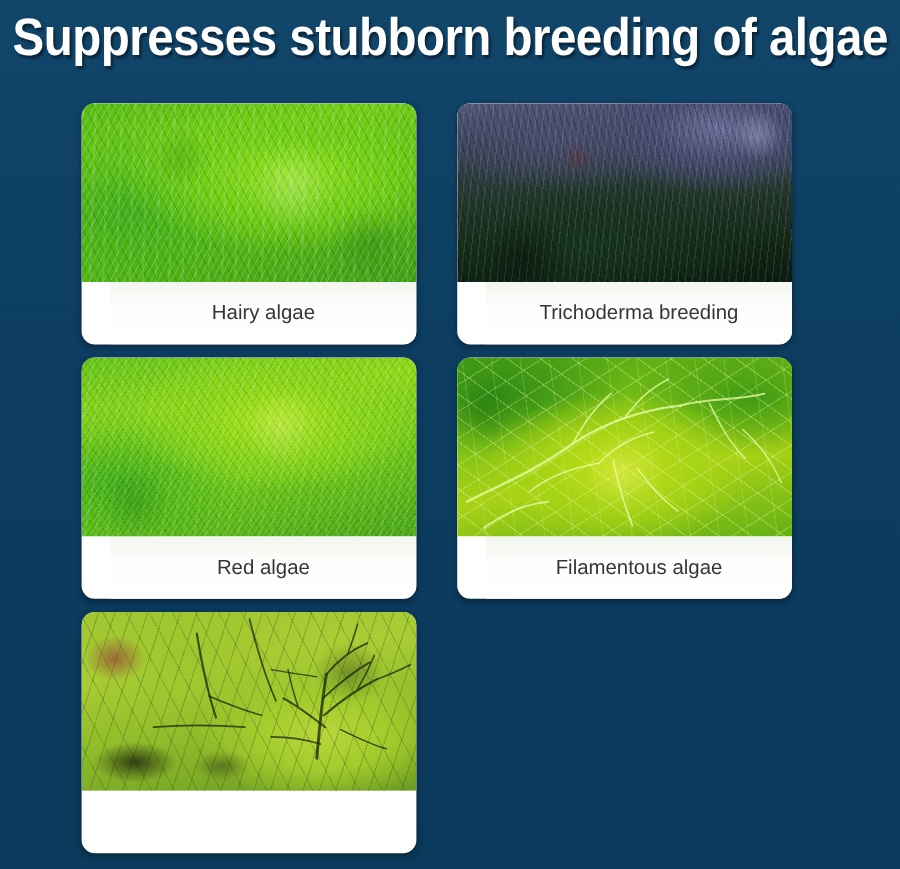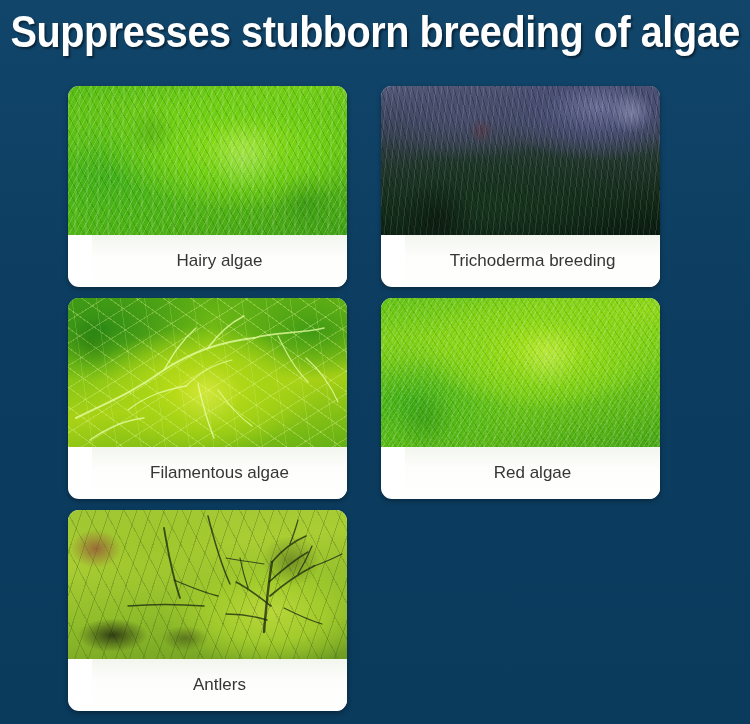--- a/index.html
+++ b/index.html
@@ -256,20 +256,31 @@
     </div>
 
     <div class="card">
       <div class="card-photo tex-tricho">
         <div class="photo-layer base"></div>
         <div class="photo-layer fib"></div>
         <div class="photo-layer swirl"></div>
       </div>
       <div class="card-caption">
         <span class="caption-text">Trichoderma breeding</span>
+      </div>
+    </div>
+
+    <div class="card">
+      <div class="card-photo tex-red">
+        <div class="photo-layer base"></div>
+        <div class="photo-layer fib"></div>
+        <div class="photo-layer swirl"></div>
+      </div>
+      <div class="card-caption">
+        <span class="caption-text">Red algae</span>
       </div>
     </div>
 
     <div class="card">
       <div class="card-photo tex-fila">
         <div class="photo-layer base"></div>
         <div class="photo-layer fib"></div>
         <div class="photo-layer swirl"></div>
         <svg class="branch-svg" viewBox="0 0 279 149" preserveAspectRatio="none">
           <g stroke="#e9ffa8" stroke-opacity="0.75" fill="none" stroke-linecap="round">
@@ -282,31 +293,20 @@
             <path d="M118 88 C 132 74, 146 66, 164 62" stroke-width="1.2"></path>
             <path d="M130 86 C 134 104, 138 120, 146 140" stroke-width="1.4"></path>
             <path d="M150 92 C 160 106, 170 118, 184 128" stroke-width="1.2"></path>
             <path d="M22 142 C 42 128, 58 122, 76 120" stroke-width="1.5"></path>
             <path d="M238 60 C 252 72, 262 86, 270 104" stroke-width="1.2"></path>
           </g>
         </svg>
       </div>
       <div class="card-caption">
         <span class="caption-text">Filamentous algae</span>
-      </div>
-    </div>
-
-    <div class="card">
-      <div class="card-photo tex-red">
-        <div class="photo-layer base"></div>
-        <div class="photo-layer fib"></div>
-        <div class="photo-layer swirl"></div>
-      </div>
-      <div class="card-caption">
-        <span class="caption-text">Red algae</span>
       </div>
     </div>
 
 
     <div class="card">
       <div class="card-photo tex-antler">
         <div class="photo-layer base"></div>
         <div class="photo-layer fib"></div>
         <div class="photo-layer swirl"></div>
         <svg class="branch-svg" viewBox="0 0 279 149" preserveAspectRatio="none">
@@ -323,19 +323,16 @@
             <path d="M199 110 C 186 106, 172 104, 158 104" stroke-width="1.4"></path>
             <path d="M96 18 C 100 42, 104 64, 112 88" stroke-width="1.8"></path>
             <path d="M106 70 C 120 76, 134 82, 150 86" stroke-width="1.3"></path>
             <path d="M140 6 C 146 30, 152 52, 162 74" stroke-width="1.5"></path>
             <path d="M158 48 C 170 50, 182 52, 196 54" stroke-width="1.1"></path>
             <path d="M60 96 C 84 94, 110 94, 136 96" stroke-width="1.5"></path>
             <path d="M216 98 C 228 104, 240 110, 254 114" stroke-width="1.2"></path>
           </g>
         </svg>
       </div>
-      <div class="card-caption">
-        <span class="caption-text">Antlers</span>
-      </div>
     </div>
 
   </div>
 </div>
 
 </body></html>

